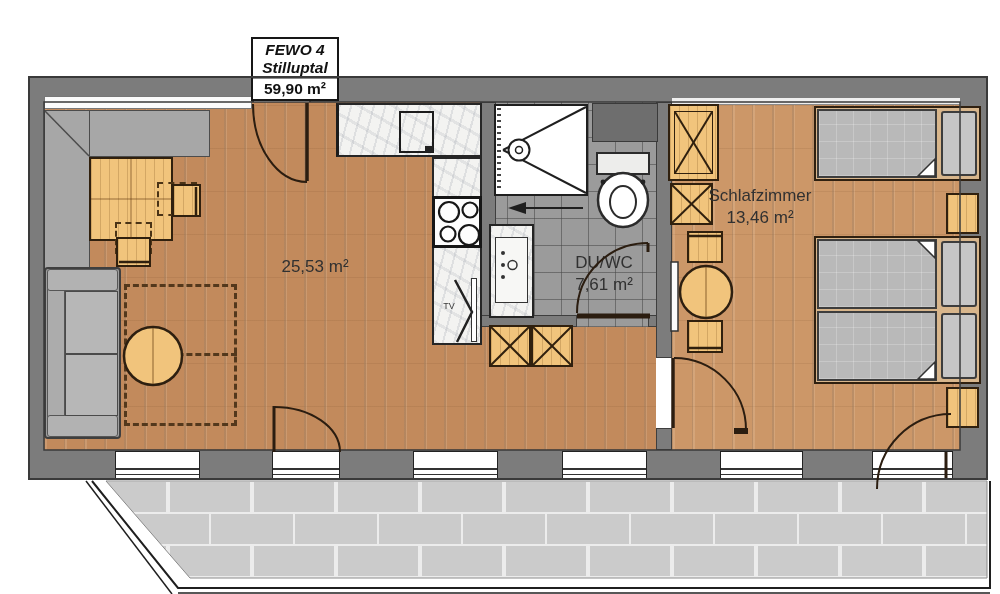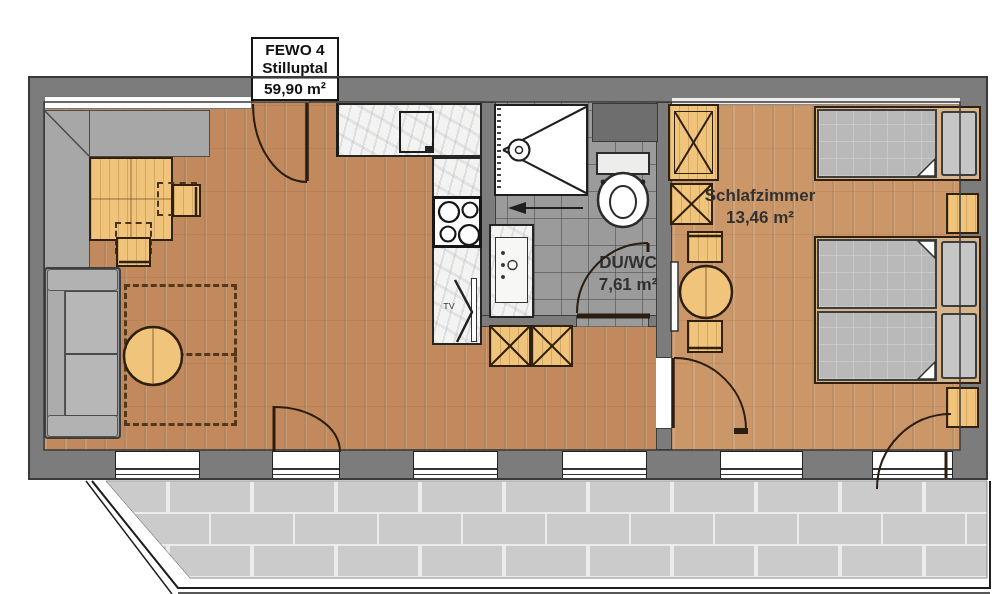--- a/index.html
+++ b/index.html
@@ -28,24 +28,24 @@
   .mattress{background-color:var(--mattress,#b9b9b9);
     background-image:
       repeating-linear-gradient(0deg, rgba(255,255,255,.22) 0 1px, rgba(0,0,0,0) 1px 17px),
       repeating-linear-gradient(90deg, rgba(255,255,255,.22) 0 1px, rgba(0,0,0,0) 1px 17px);
     border:2px solid #3d3d3d;}
   .pillow{background:#c6c6c6;border:2px solid #3d3d3d;border-radius:3px;}
   .grayf{background:var(--bench,#a7a7a7);border:1.5px solid #4c4c4c;}
   .win{background:
       linear-gradient(to bottom, rgba(0,0,0,0) 0 16px, #333 16px 17.5px, rgba(0,0,0,0) 17.5px 21.5px, #333 21.5px 23px, rgba(0,0,0,0) 23px) #fff;
       border:1.5px solid #222;}
-  .label{color:#313131;font-size:17px;line-height:1.3;text-align:center;white-space:nowrap;font-weight:bold;}
+  .label{color:#313131;font-size:17px;line-height:1.3;text-align:center;white-space:nowrap;}
   #title-box{background:#fff;border:2px solid #161616;text-align:center;
       font-size:15.5px;font-weight:bold;color:#111;padding:2px 0 1px 0;}
-  #title-box .it{}
+  #title-box .it{font-style:italic;}
   #title-box .area-line{border-top:1px solid #8a8a8a;margin-top:1px;padding-top:1px;}
   svg{position:absolute;left:0;top:0;pointer-events:none;}
 </style>
 </head>
 <body>
 
 <div id="stage">
 
   <div class="abs wood" style="left:44px;top:102px;width:612px;height:348px;"></div>
   <div class="abs wood bedroomfloor" style="left:672px;top:102px;width:288px;height:348px;"></div>
@@ -121,22 +121,23 @@
   <div class="abs lwood" style="left:946px;top:193px;width:33px;height:41px;border-width:2px;"></div>
 
   <div class="abs" style="left:814px;top:236px;width:167px;height:148px;background:#d8b68c;border:2.5px solid #2f2010;"></div>
   <div class="abs mattress" style="left:817px;top:239px;width:120px;height:70px;"></div>
   <div class="abs mattress" style="left:817px;top:311px;width:120px;height:70px;"></div>
   <div class="abs pillow" style="left:941px;top:241px;width:36px;height:66px;"></div>
   <div class="abs pillow" style="left:941px;top:313px;width:36px;height:66px;"></div>
   <div class="abs lwood" style="left:946px;top:387px;width:33px;height:41px;border-width:2px;"></div>
 
   <div class="abs label" style="left:235px;top:256px;width:160px;">
-  </div>
-  <div class="abs label" style="left:572px;top:252px;width:112px;">
+    <div>25,53 m²</div>
+  </div>
+  <div class="abs label" style="left:548px;top:252px;width:112px;">
     <div>DU/WC</div>
     <div>7,61 m²</div>
   </div>
   <div class="abs label" style="left:676px;top:185px;width:168px;">
     <div>Schlafzimmer</div>
     <div>13,46 m²</div>
   </div>
 
   <div id="title-box" class="abs" style="left:251px;top:37px;width:88px;">
     <div class="it">FEWO 4</div>

